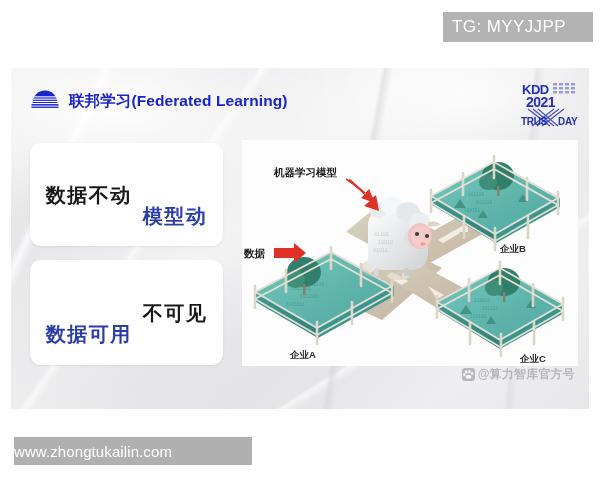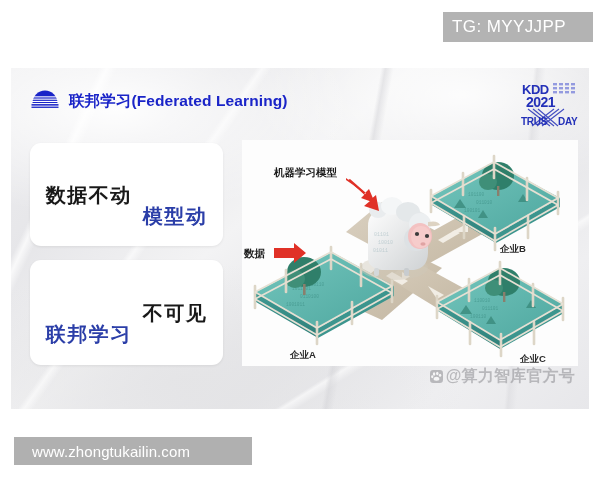--- a/index.html
+++ b/index.html
@@ -40,21 +40,21 @@
     position: absolute;
     left: 14px;
     top: 437px;
     width: 238px;
     height: 28px;
     background: #b0b0b0;
     color: #ffffff;
     font-size: 15px;
     display: flex;
     align-items: center;
-    padding-left: 18px;
+    padding-left: 0;
     letter-spacing: .1px;
   }
 
   
   .slide {
     position: absolute;
     left: 11px;
     top: 68px;
     width: 578px;
     height: 341px;
@@ -157,21 +157,21 @@
     right: 14px;
     top: 298px;
     display: flex;
     align-items: center;
     gap: 3px;
     z-index: 4;
     opacity: .55;
   }
   .baidu-wm .paw { width: 13px; height: 13px; display:block; }
   .baidu-wm .wm-text {
-    font-size: 16px;
+    font-size: 12px;
     font-weight: bold;
     color: #8d8d92;
     letter-spacing: .2px;
     white-space: nowrap;
   }
 </style>
 </head>
 <body>
 
 <div id="page">
@@ -226,21 +226,21 @@
         </g>
       </svg>
     </span>
 
     <div class="card card-a">
       <div class="card-line ink">数据不动</div>
       <div class="card-line blue">模型动</div>
     </div>
 
     <div class="card card-b">
-      <div class="card-line blue">联邦学习</div>
+      <div class="card-line blue">数据可用</div>
       <div class="card-line ink">不可见</div>
     </div>
 
     <div class="illus">
       <svg viewBox="0 0 336 226" aria-hidden="true">
         <defs>
           <linearGradient id="gTurf" x1="0" y1="0" x2="1" y2="1">
             <stop offset="0%" stop-color="#74c6bd"></stop>
             <stop offset="100%" stop-color="#4ea79f"></stop>
           </linearGradient>

